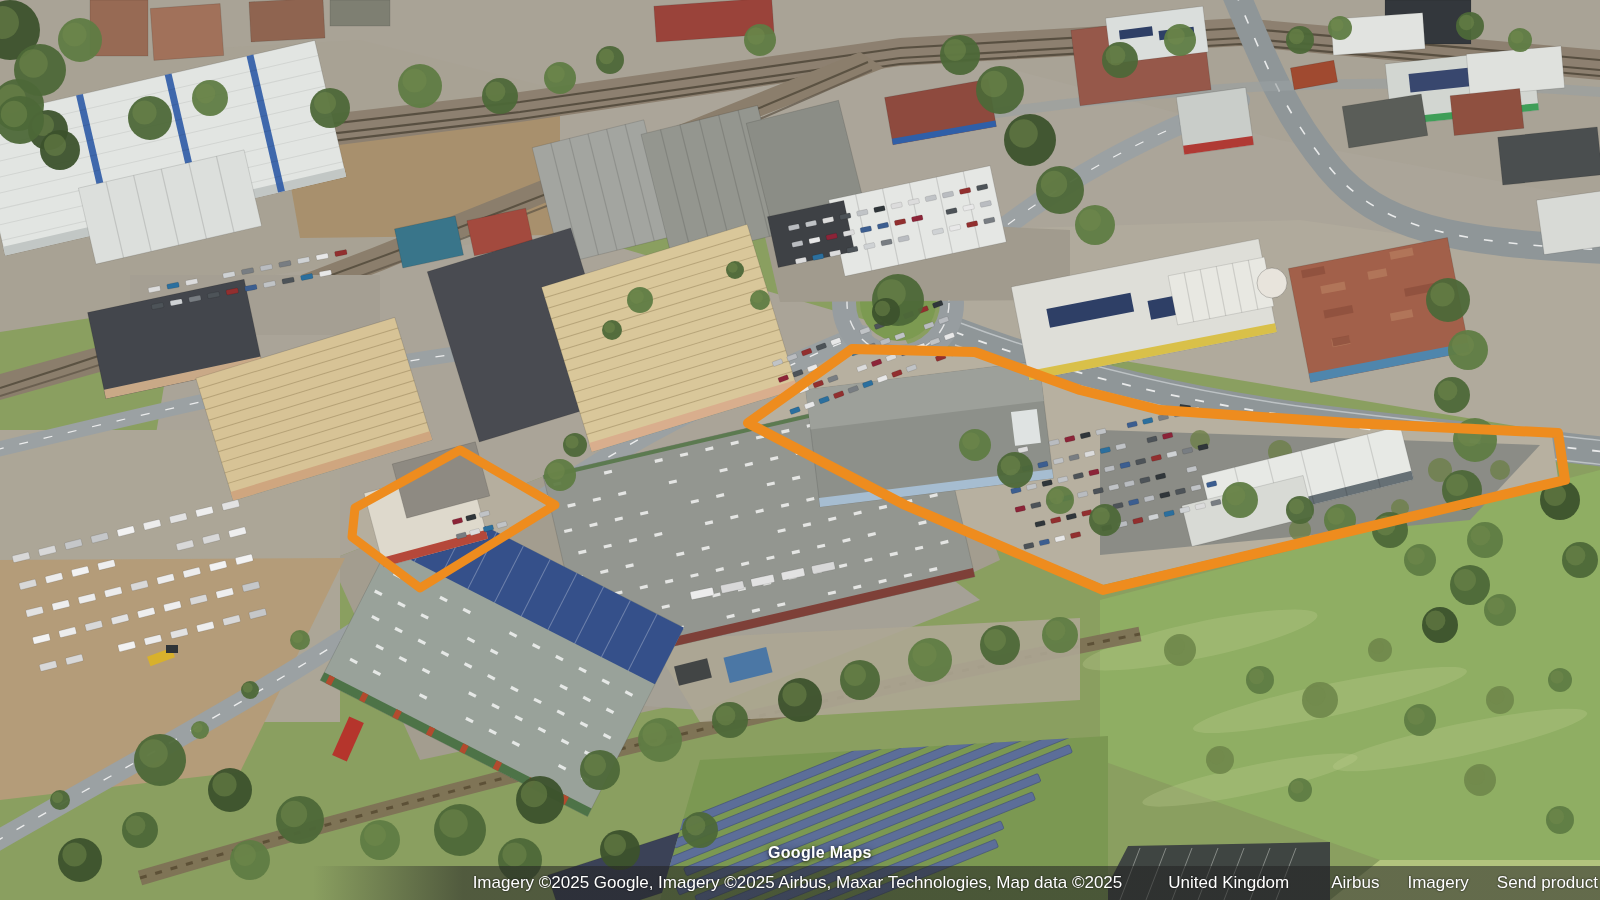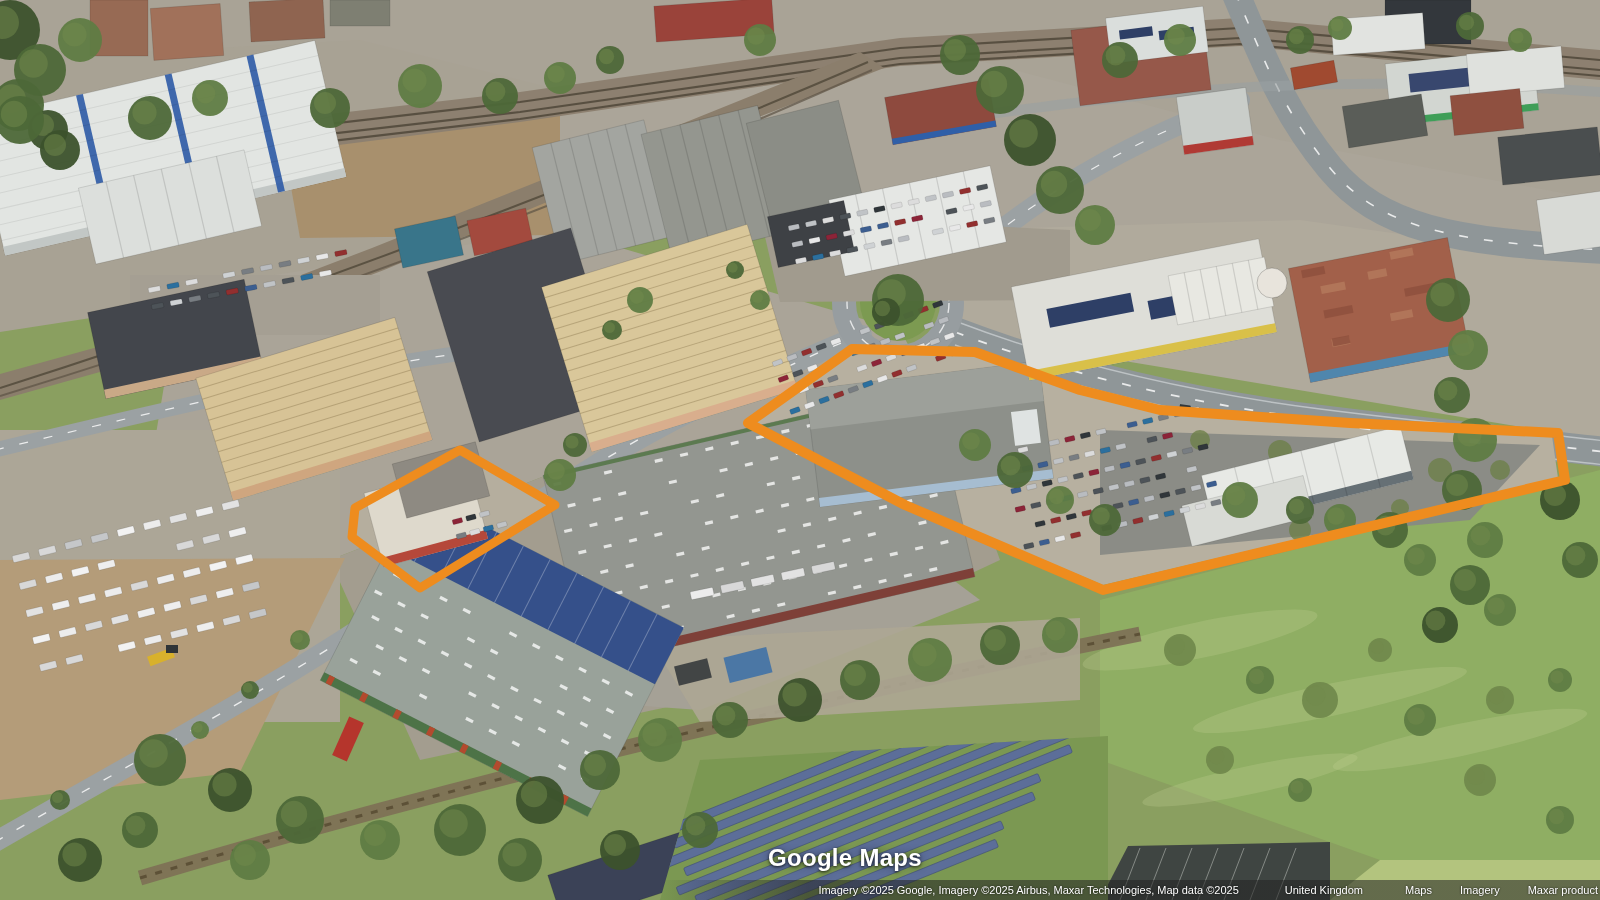--- a/index.html
+++ b/index.html
@@ -1,29 +1,29 @@
 <!DOCTYPE html>
 <html><head>
 <meta charset="utf-8">
 <style>
   html,body{margin:0;padding:0;background:#222;}
   .stage{position:relative;width:1600px;height:900px;overflow:hidden;font-family:"Liberation Sans",sans-serif;background:#8a9f60;}
   svg.scene{position:absolute;inset:0;display:block;}
   .watermark{
     position:absolute;left:768px;top:844px;
-    color:#fff;font-size:24px;font-weight:600;letter-spacing:.3px;
+    color:#fff;font-size:16px;font-weight:600;letter-spacing:.3px;
     text-shadow:0 1px 3px rgba(0,0,0,.75),0 0 8px rgba(0,0,0,.4);
     user-select:none;white-space:nowrap;
   }
   .attr-bar{
-    position:absolute;right:0;bottom:0;height:20px;
+    position:absolute;right:0;bottom:0;height:34px;
     display:flex;align-items:center;
     padding:0 2px 0 160px;
     background:linear-gradient(to right,rgba(34,34,34,0) 0,rgba(34,34,34,.55) 150px,rgba(34,34,34,.55) 100%);
-    color:#fff;font-size:11px;white-space:nowrap;
+    color:#fff;font-size:17px;white-space:nowrap;
     text-shadow:0 0 2px rgba(0,0,0,.9);
   }
   .attr-bar span,.attr-bar a{display:inline-block;color:#fff;text-decoration:none;}
   .attr-imagery{margin-right:46px;}
   .attr-region{margin-right:42px;}
   .attr-link{margin-right:28px;cursor:pointer;}
   .attr-link:last-child{margin-right:0;}
 </style>
 </head>
 <body>
@@ -967,17 +967,17 @@
         <polygon points="748,423 852,349 975,352 1080,390 1160,410 1350,423 1558,433 1565,480 1103,590 905,505" fill="none" stroke="#EE8C1E" stroke-width="10" stroke-linejoin="round"></polygon>
       </g>
       <clipPath id="solarClip">
         <polygon points="700,760 1108,736 1108,900 660,900"></polygon>
       </clipPath>
     </svg>
   <div class="watermark">Google Maps</div>
   <div class="attr-bar">
     <span class="attr-imagery">Imagery ©2025 Google, Imagery ©2025 Airbus, Maxar Technologies, Map data ©2025</span>
     <span class="attr-region">United Kingdom</span>
-    <a class="attr-link">Maps</a>
+    <a class="attr-link">Airbus</a>
     <a class="attr-link">Imagery</a>
-    <a class="attr-link">Maxar product</a>
+    <a class="attr-link">Send product</a>
   </div>
 </div>
 
 </body></html>

